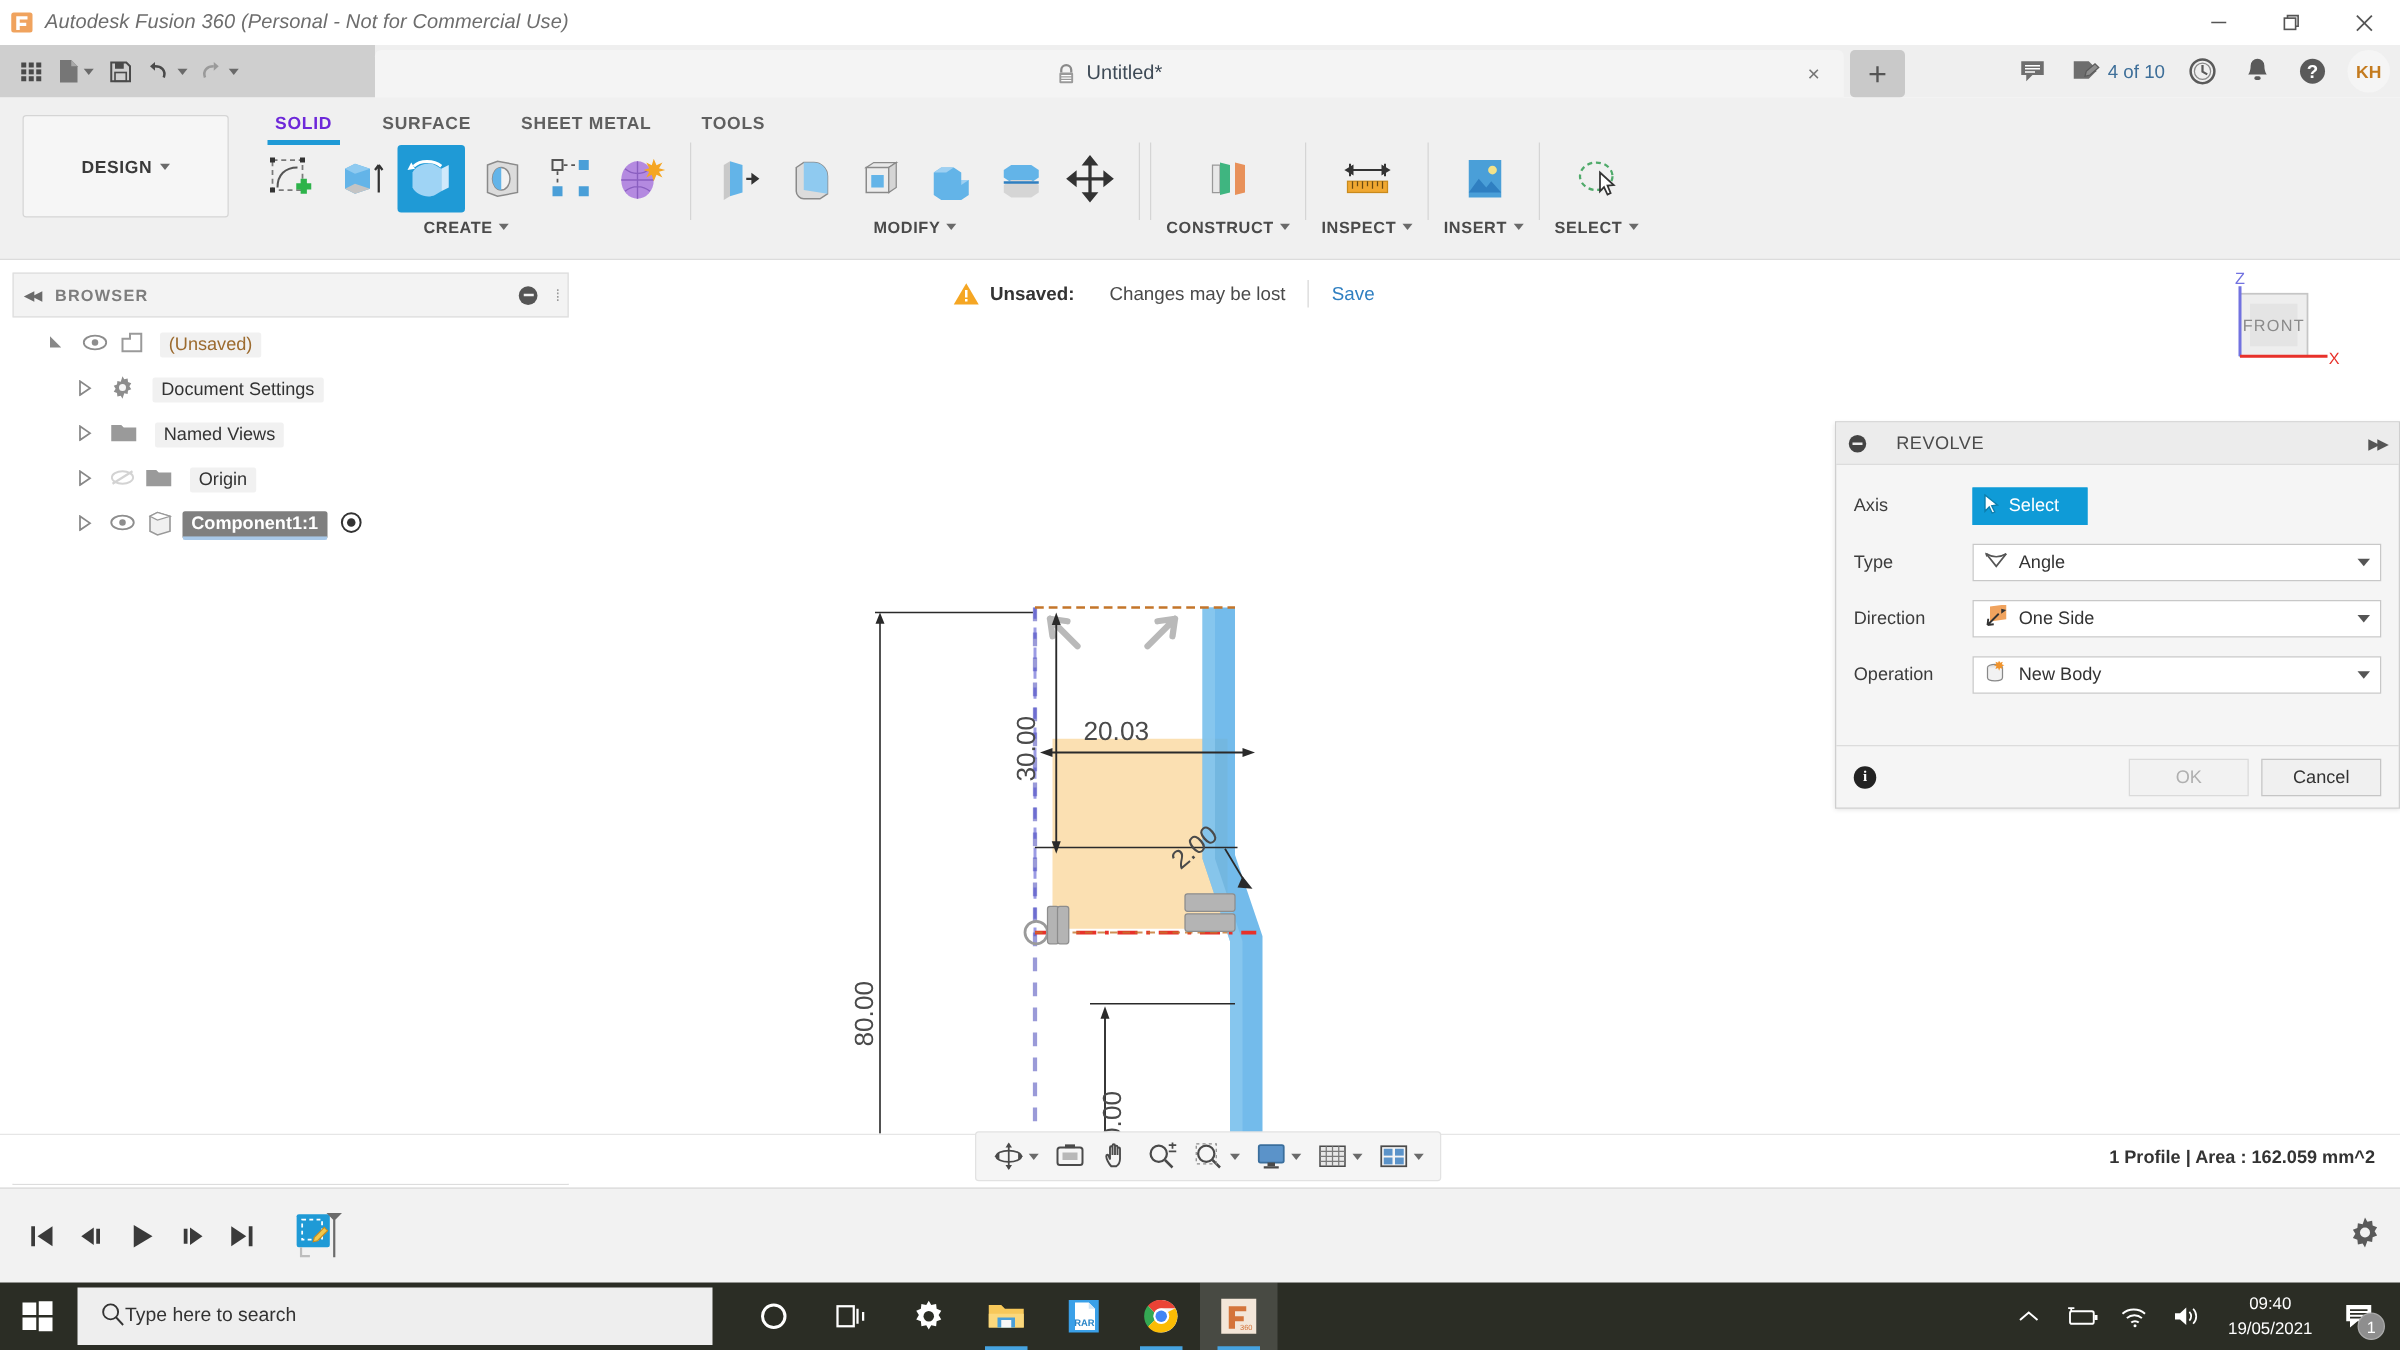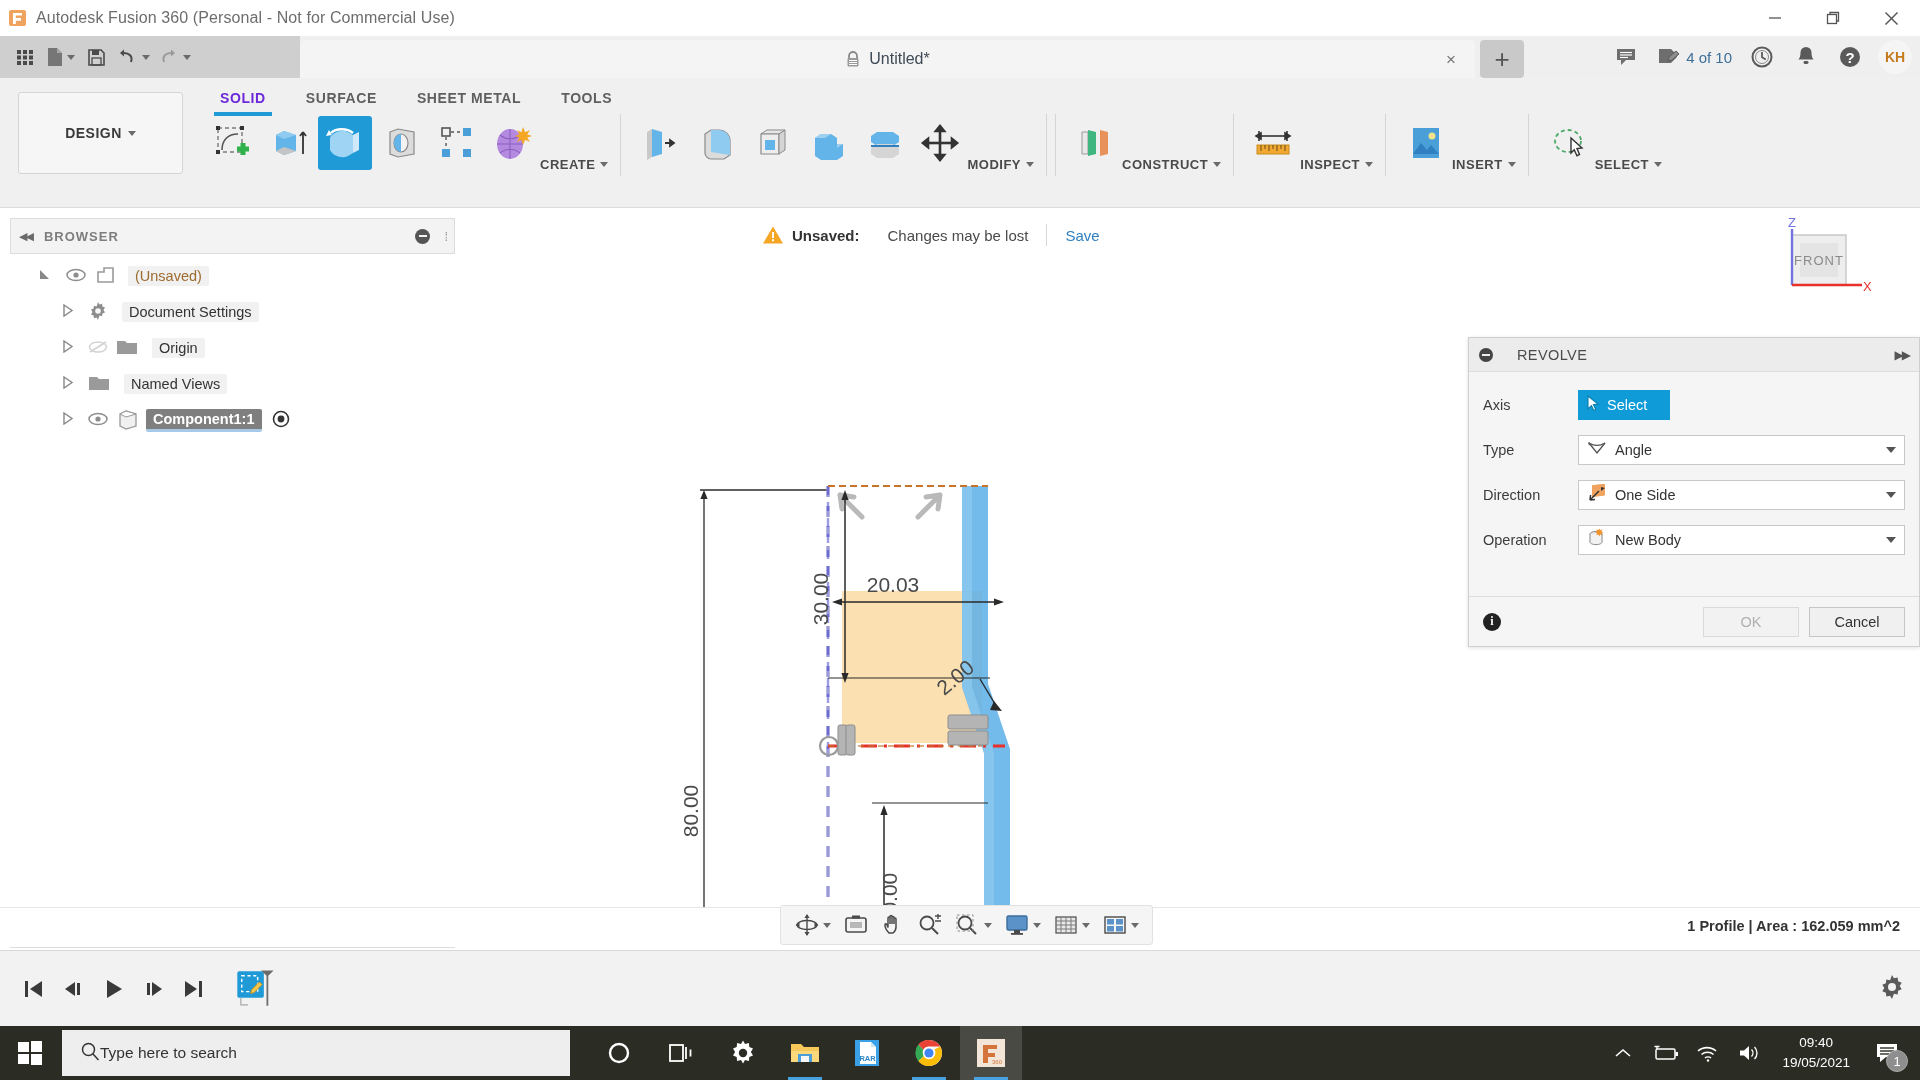--- a/index.html
+++ b/index.html
@@ -8,21 +8,21 @@
     font-family: "Liberation Sans", sans-serif;
     overflow: hidden;
     background: #ffffff;
     -webkit-font-smoothing: antialiased;
   }
   #app { position: relative; width: 1920px; height: 1080px; }
 
   
   .titlebar {
     position: absolute; top: 0; left: 0; width: 1920px; height: 36px;
-    background: #ffffff; display: flex; align-items: center;
+    background: #ffffff; display: flex; align-items: center; font-style: italic;
   }
   .title-logo {
     margin-left: 8px; width: 20px; height: 20px;
     display: flex; align-items: center; justify-content: center;
   }
   .title-text {
     margin-left: 8px; font-size: 16px; color: #6d6d6d; letter-spacing: .1px;
   }
   .win-controls { position: absolute; right: 0; top: 0; height: 36px; display: flex; }
   .win-btn {
@@ -96,21 +96,21 @@
   .rib-tab {
     font-size: 14px; font-weight: bold; letter-spacing: .6px;
     color: #5f5f5f; padding: 4px 20px; position: relative;
   }
   .rib-tab.active { color: #6d28d9; }
   .rib-tab.active::after {
     content: ""; position: absolute; left: 14px; right: 14px; bottom: -6px;
     height: 4px; background: #1f9ad6;
   }
   .rib-groups { position: absolute; left: 198px; top: 36px; display: flex; align-items: flex-start; }
-  .rib-group { display: flex; align-items: flex-end; padding: 0 8px; }
+  .rib-group { display: flex; flex-direction: column; align-items: center; padding: 0 8px; }
   .rib-icons { display: flex; align-items: center; gap: 2px; height: 58px; }
   .rib-icon {
     width: 54px; height: 54px; display: flex; align-items: center; justify-content: center;
     border-radius: 3px;
   }
   .rib-icon.sel { background: #1f9ad6; }
   .rib-label {
     font-size: 13px; font-weight: bold; color: #4a4a4a; letter-spacing: .5px;
     display: flex; align-items: center; gap: 5px; margin-top: 2px;
   }
@@ -823,46 +823,46 @@
       </span>
       <span class="node-label">Document Settings</span>
     </div>
 
     <div class="tree-row" style="padding-left:52px;">
       <span style="margin-right:14px;">
         <svg width="12" height="13" viewBox="0 0 12 13">
             <path d="M2 1l8 5.5L2 12z" fill="none" stroke="#888" stroke-width="1.4"></path>
           </svg>
       </span>
+      <span style="margin-right:14px;">
+        <svg width="22" height="18" viewBox="0 0 22 18">
+            <path d="M1 3h8l2 2h10v11H1z" fill="#9a9a9a"></path>
+          </svg>
+      </span>
+      <span class="node-label">Named Views</span>
+    </div>
+
+    <div class="tree-row" style="padding-left:52px;">
+      <span style="margin-right:14px;">
+        <svg width="12" height="13" viewBox="0 0 12 13">
+            <path d="M2 1l8 5.5L2 12z" fill="none" stroke="#888" stroke-width="1.4"></path>
+          </svg>
+      </span>
       <span style="margin-right:8px;">
         <svg width="20" height="14" viewBox="0 0 20 14">
             <ellipse cx="10" cy="7" rx="8.5" ry="5" fill="none" stroke="#d3d3d3" stroke-width="1.5"></ellipse>
             <line x1="2" y1="12" x2="18" y2="2" stroke="#d3d3d3" stroke-width="1.8"></line>
           </svg>
       </span>
       <span style="margin-right:14px;">
         <svg width="22" height="18" viewBox="0 0 22 18">
             <path d="M1 3h8l2 2h10v11H1z" fill="#9a9a9a"></path>
           </svg>
       </span>
       <span class="node-label">Origin</span>
-    </div>
-
-    <div class="tree-row" style="padding-left:52px;">
-      <span style="margin-right:14px;">
-        <svg width="12" height="13" viewBox="0 0 12 13">
-            <path d="M2 1l8 5.5L2 12z" fill="none" stroke="#888" stroke-width="1.4"></path>
-          </svg>
-      </span>
-      <span style="margin-right:14px;">
-        <svg width="22" height="18" viewBox="0 0 22 18">
-            <path d="M1 3h8l2 2h10v11H1z" fill="#9a9a9a"></path>
-          </svg>
-      </span>
-      <span class="node-label">Named Views</span>
     </div>
 
     <div class="tree-row" style="padding-left:52px;">
       <span style="margin-right:14px;">
         <svg width="12" height="13" viewBox="0 0 12 13">
             <path d="M2 1l8 5.5L2 12z" fill="none" stroke="#888" stroke-width="1.4"></path>
           </svg>
       </span>
       <span style="margin-right:8px;">
         <svg width="20" height="14" viewBox="0 0 20 14">

